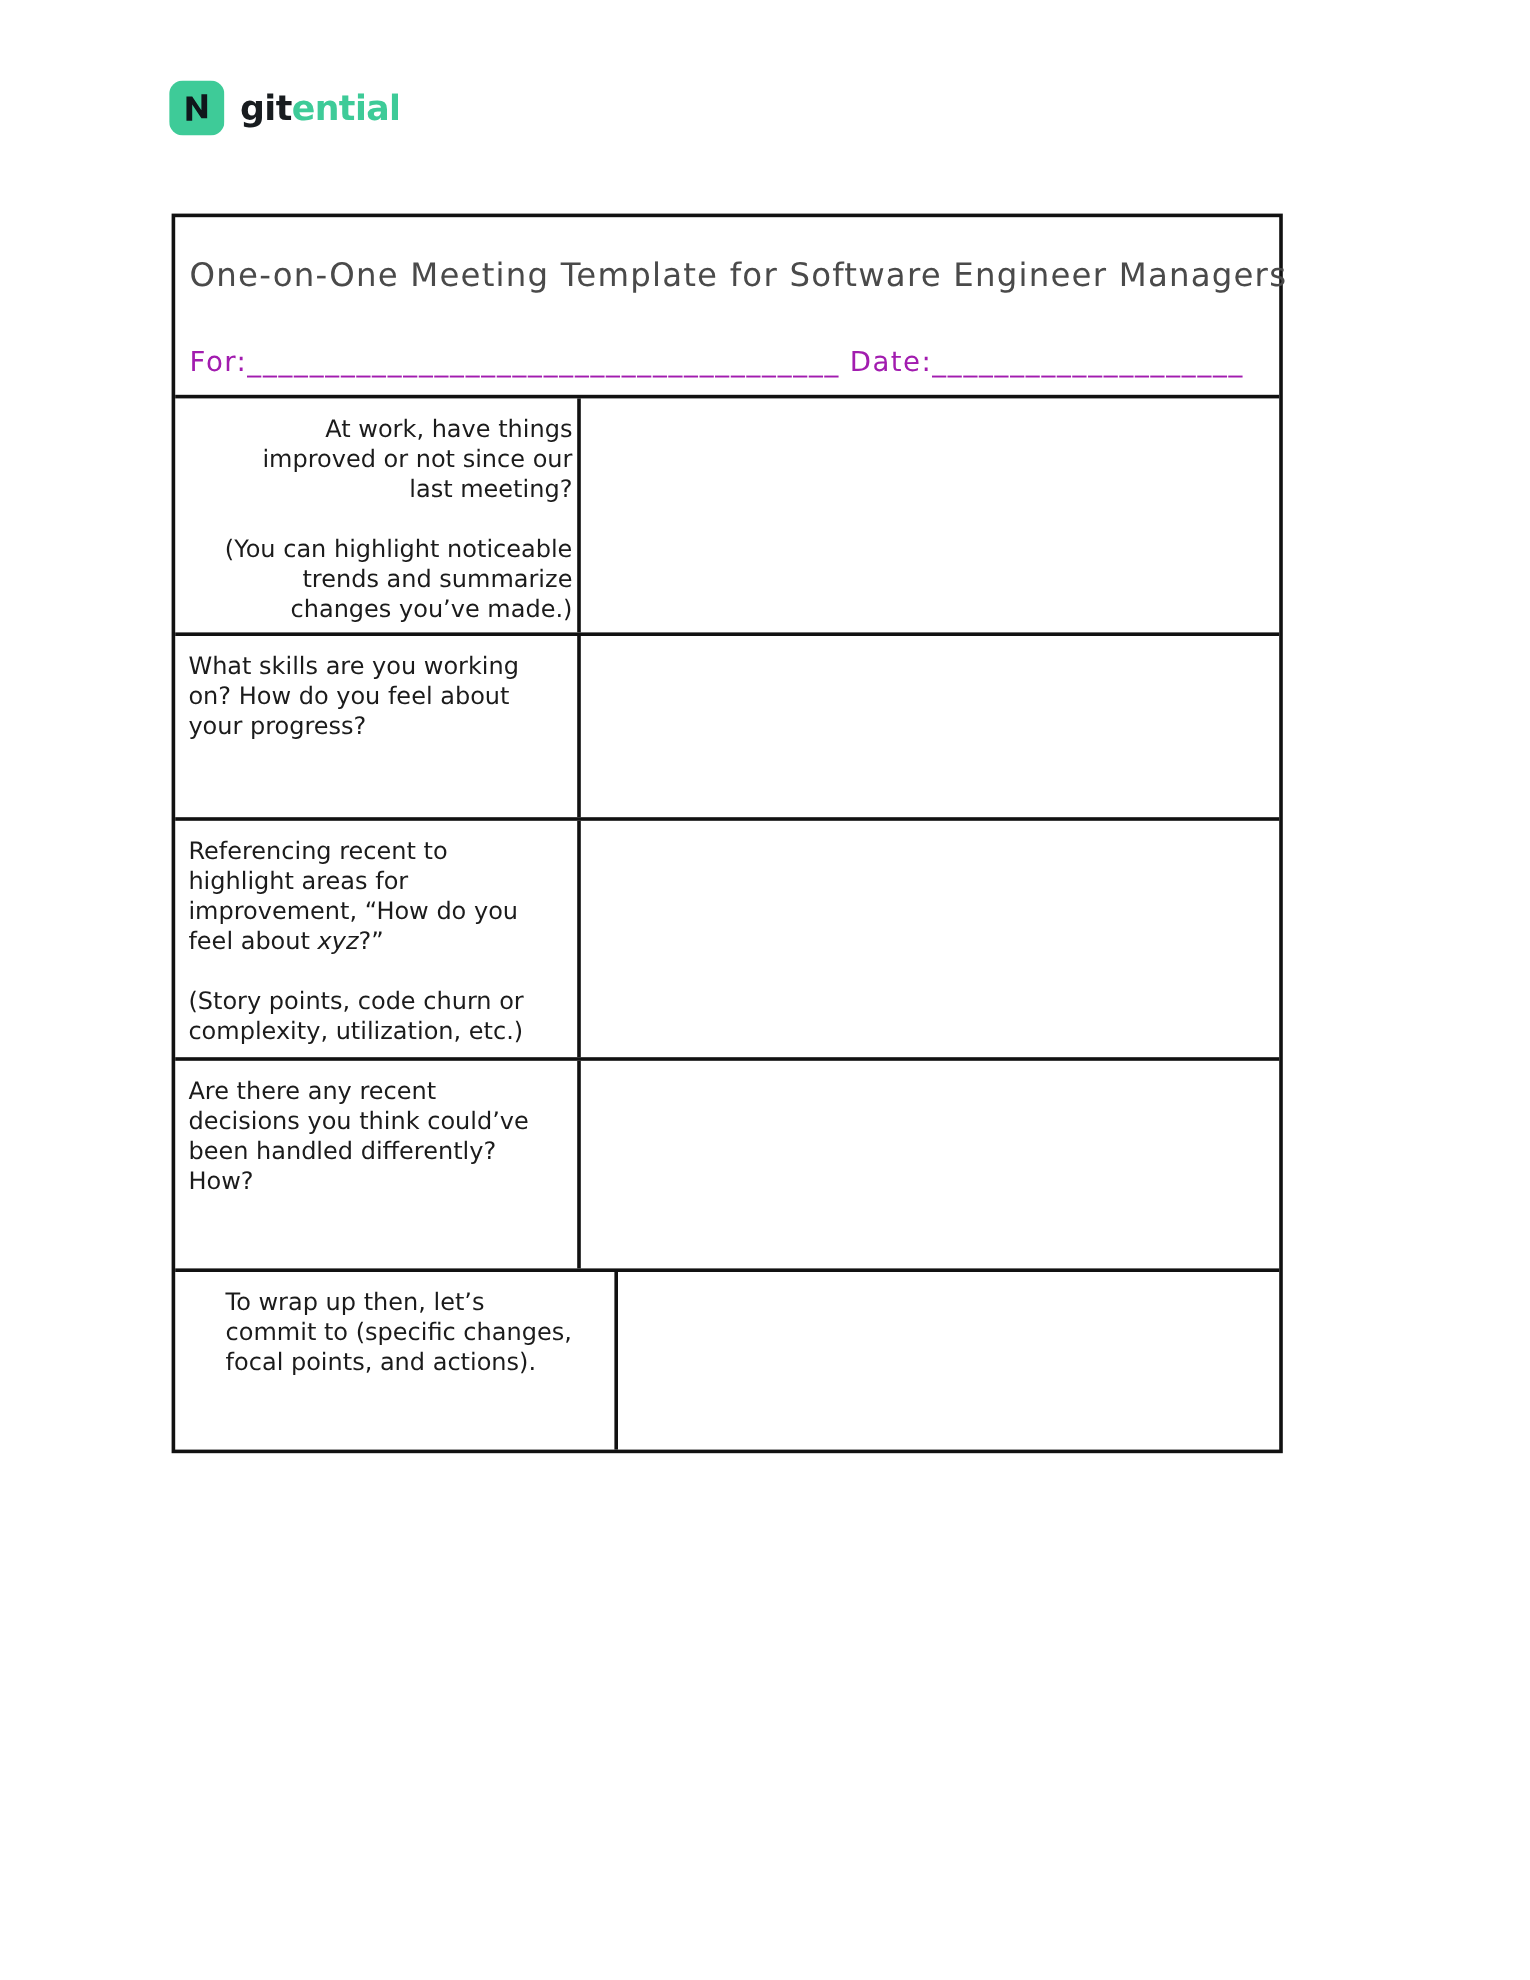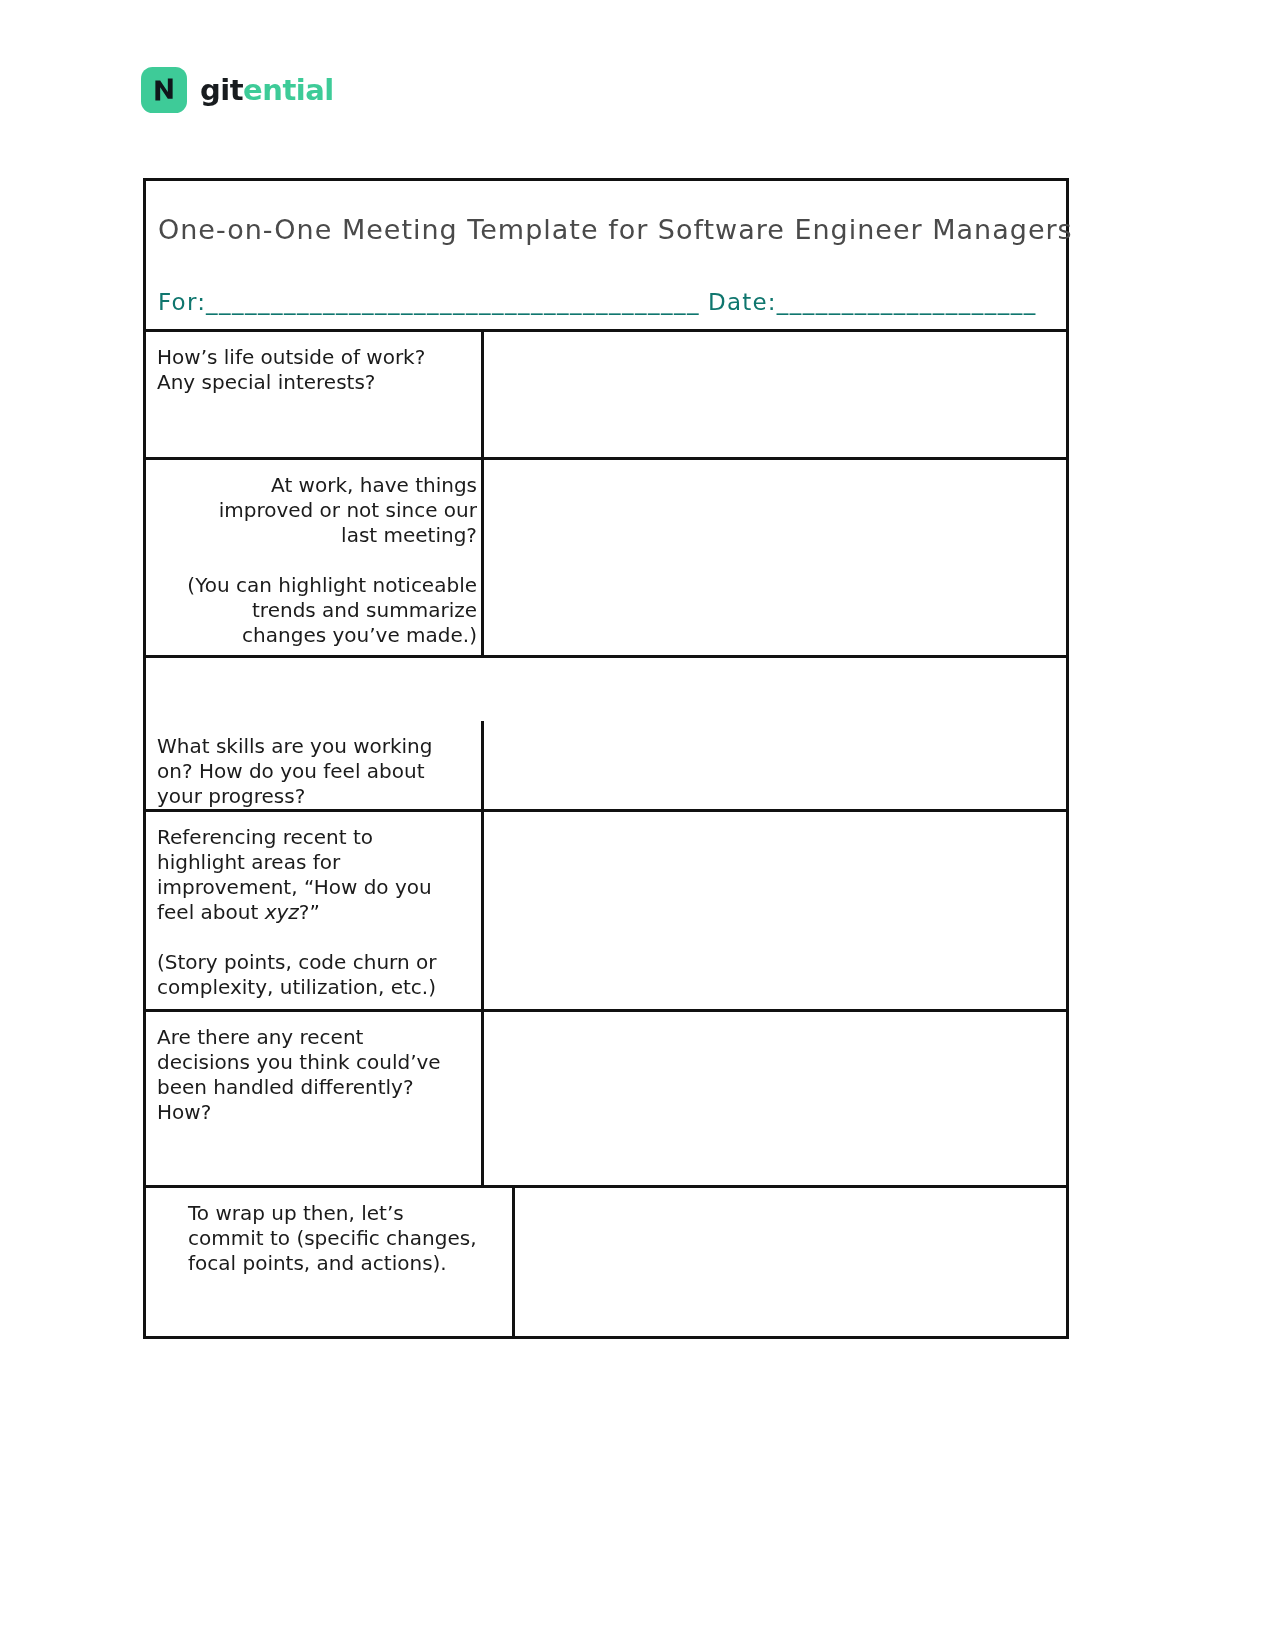--- a/index.html
+++ b/index.html
@@ -52,21 +52,21 @@
     margin: 0;
     font-size: 27px; font-weight: 400;
     letter-spacing: 1px;
     color: #4a4a4a;
     white-space: nowrap;
   }
   .for-date-line {
     position: absolute;
     left: 12px; top: 108px;
     font-size: 23px;
-    color: #0f766e;
+    color: #a21caf;
     white-space: nowrap;
   }
   .for-date-line .label { letter-spacing: 1.2px; }
   .blank-underscores { letter-spacing: 1.5px; }
   .fd-gap { display: inline-block; width: 8px; }
 
   
   .doc-row {
     display: flex;
     border-bottom: 3px solid #111111;
@@ -105,40 +105,33 @@
   <div class="doc-table">
 
     <div class="doc-header">
       <h1 class="doc-title">One-on-One Meeting Template for Software Engineer Managers</h1>
       <div class="for-date-line">
         <span class="label">For:</span><span class="blank-underscores">______________________________________</span><span class="fd-gap"></span><span class="label">Date:</span><span class="blank-underscores">____________________</span>
       </div>
     </div>
 
     <div id="doc-rows">
-        <div class="doc-row" style="height: 128px;">
-    <div class="q-cell">
-            <div class="q-line"><span>How’s life outside of work?</span></div>
-            <div class="q-line"><span>Any special interests?</span></div>
-          </div>
-    <div class="a-cell"></div>
-  </div>
         <div class="doc-row" style="height: 198px; text-align: right;">
     <div class="q-cell">
             <div class="q-line"><span>At work, have things</span></div>
             <div class="q-line"><span>improved or not since our</span></div>
             <div class="q-line"><span>last meeting?</span></div>
             <div class="q-line blank"></div>
             <div class="q-line"><span>(You can highlight noticeable</span></div>
             <div class="q-line"><span>trends and summarize</span></div>
             <div class="q-line"><span>changes you’ve made.)</span></div>
           </div>
     <div class="a-cell"></div>
   </div>
-        <div class="doc-row" style="height: 154px; align-items: flex-end;">
+        <div class="doc-row" style="height: 154px;">
     <div class="q-cell">
             <div class="q-line"><span>What skills are you working</span></div>
             <div class="q-line"><span>on? How do you feel about</span></div>
             <div class="q-line"><span>your progress?</span></div>
           </div>
     <div class="a-cell"></div>
   </div>
         <div class="doc-row" style="height: 200px;">
     <div class="q-cell">
             <div class="q-line"><span>Referencing recent to</span></div>

